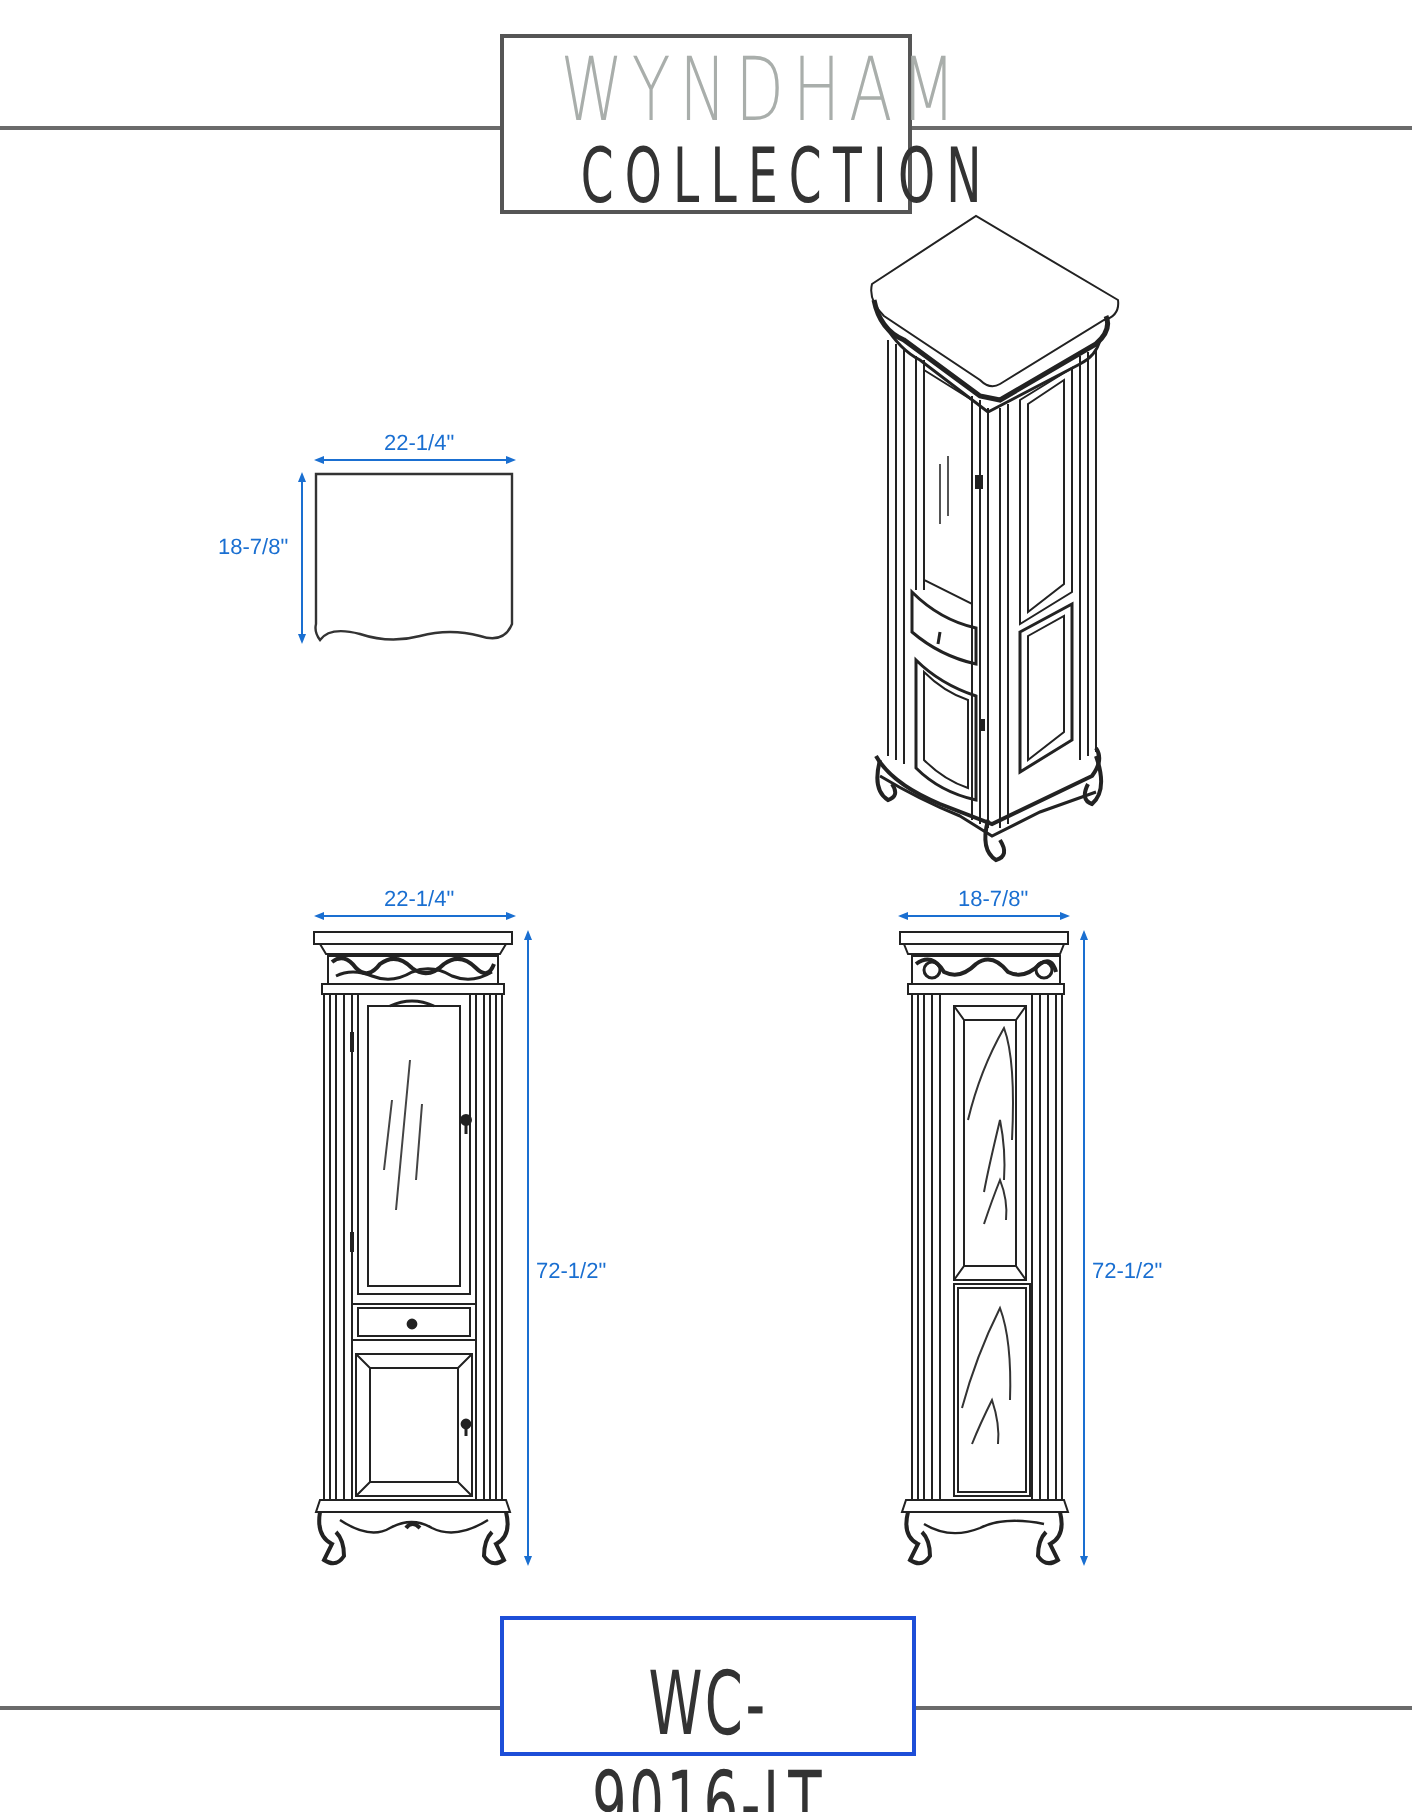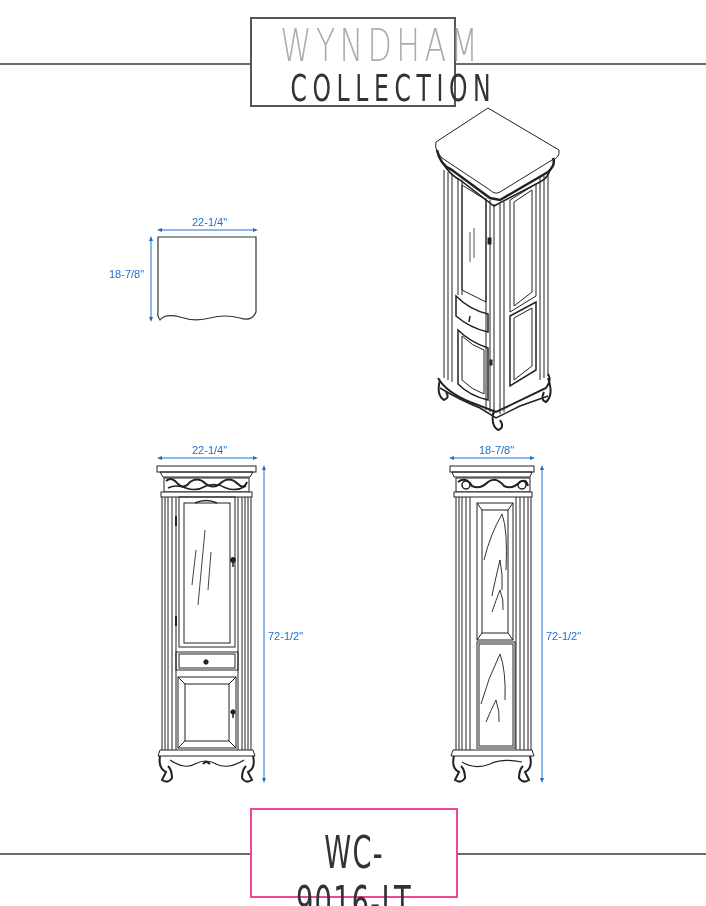--- a/index.html
+++ b/index.html
@@ -1,21 +1,21 @@
 <!DOCTYPE html>
 <html><head>
 <meta charset="utf-8">
 <style>
   html, body { margin:0; padding:0; background:#ffffff; }
   body { width:706px; height:906px; position:relative; overflow:hidden; font-family:"DejaVu Sans", sans-serif; }
   .hline { position:absolute; height:2px; background:#6b6b6b; }
   .logo-box { position:absolute; left:250px; top:17px; width:206px; height:90px; border:2px solid #555; box-sizing:border-box; background:#fff; }
   .logo-top { position:absolute; left:0; right:0; top:2px; text-align:center; font-family:"DejaVu Sans", sans-serif; font-weight:200; color:#a9aeab; font-size:44px; letter-spacing:6px; transform:scaleX(0.72); transform-origin:center; line-height:50px; }
   .logo-bot { position:absolute; left:0; right:0; top:50px; text-align:center; font-family:"DejaVu Sans", sans-serif; color:#333; font-size:38px; letter-spacing:9px; transform:scaleX(0.62); transform-origin:center; line-height:38px; }
-  .model-box { position:absolute; left:250px; top:808px; width:208px; height:90px; border:2px solid #ec4899; box-sizing:border-box; background:#fff; }
+  .model-box { position:absolute; left:250px; top:808px; width:208px; height:70px; border:2px solid #1d4ed8; box-sizing:border-box; background:#fff; }
   .model-text { position:absolute; left:0; right:0; top:18px; text-align:center; color:#333; font-size:44px; transform:scaleX(0.62); transform-origin:center; line-height:50px; letter-spacing:2px; }
   .dim { position:absolute; color:#1a6fd1; font-size:11px; font-family:"Liberation Sans", sans-serif; white-space:nowrap; }
   svg { position:absolute; overflow:visible; }
 </style>
 </head>
 <body>
 
 <div class="hline" style="left:0; top:63px; width:250px;"></div>
 <div class="hline" style="left:456px; top:63px; width:250px;"></div>
 <div class="logo-box">

